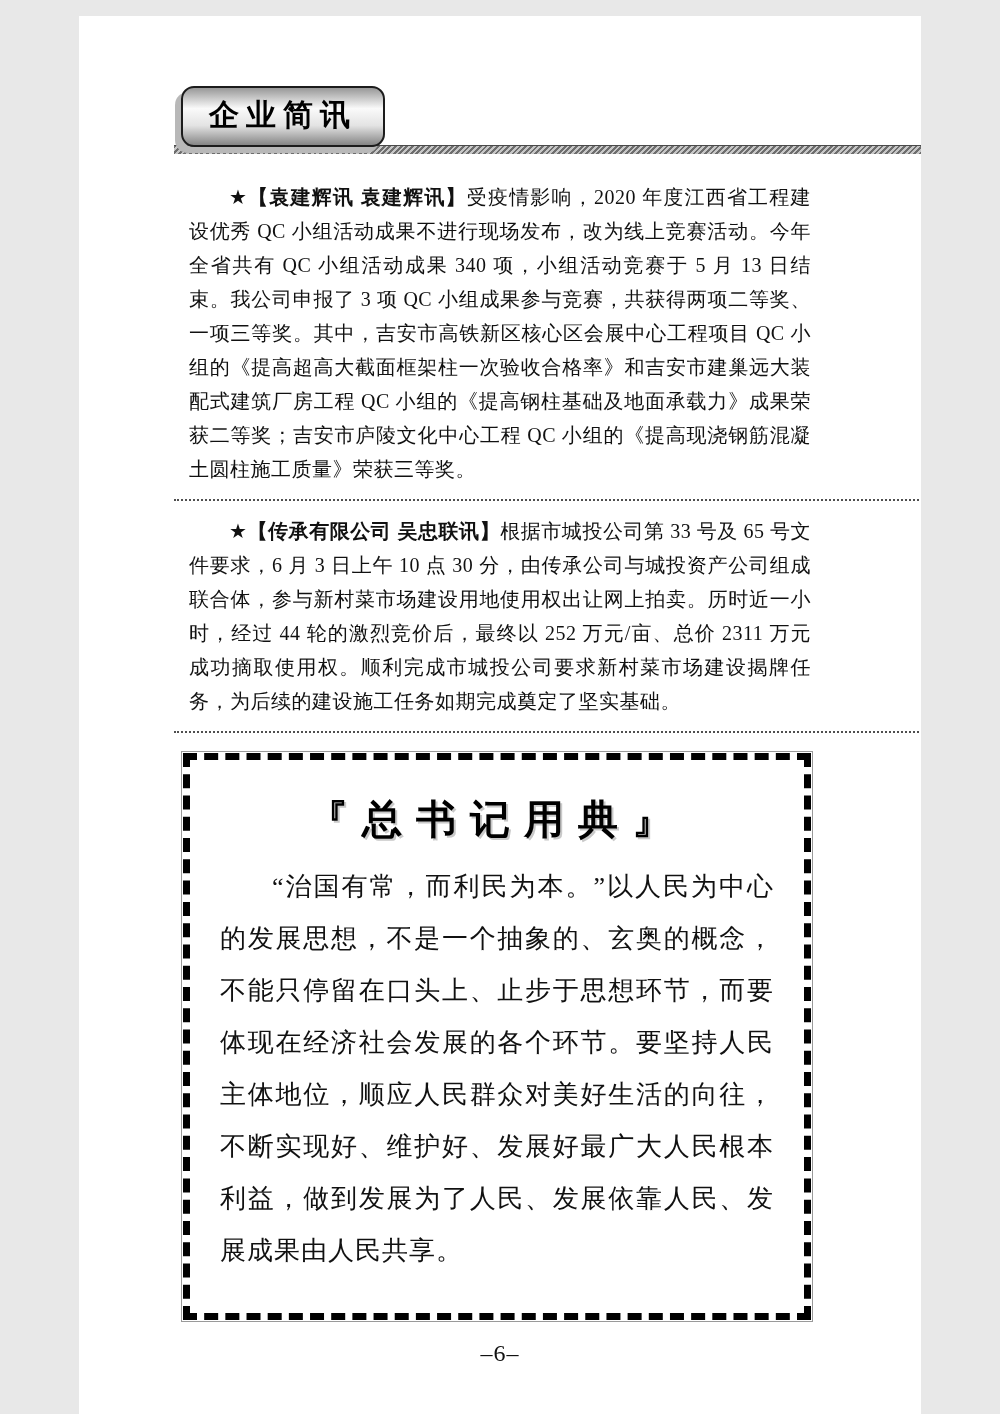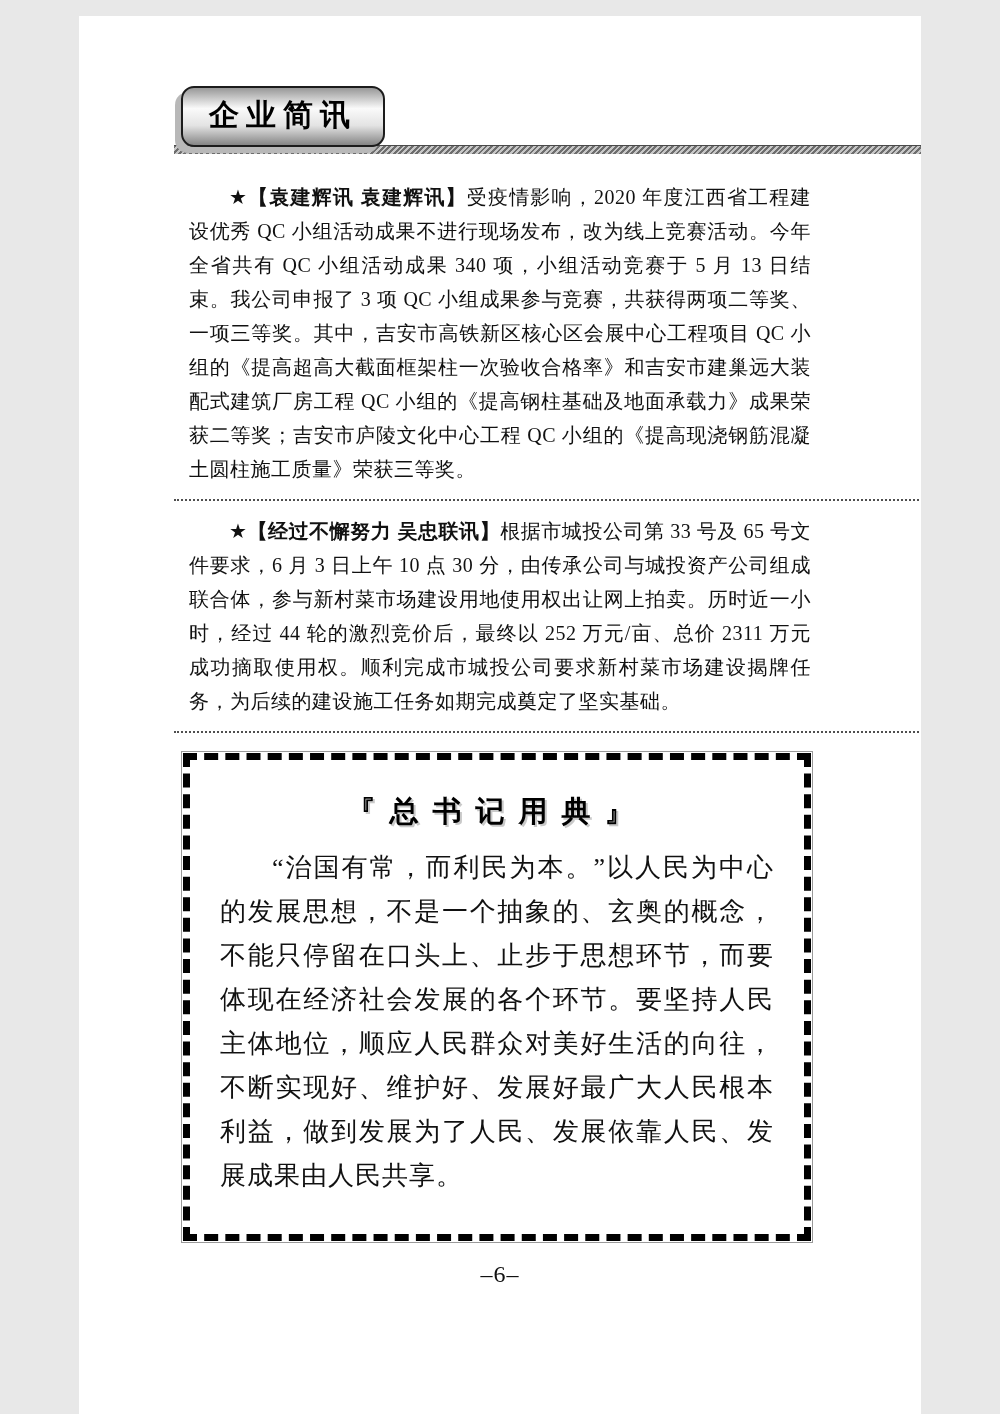--- a/index.html
+++ b/index.html
@@ -40,25 +40,25 @@
     width:820px; margin:13px 0 13px -15px; height:0;
   }
   
   .quote-box {
     margin:20px 0 0 -6px; border:7px dashed #000000;
     outline:1px solid #9a9a9a; outline-offset:1px;
     padding:24px 22px 36px 22px; background:#ffffff; box-sizing:border-box;
   }
   .quote-title {
     margin:8px 0 14px 0; text-align:center;
-    font-size:29px; font-weight:bold; letter-spacing:14px; color:#000;
+    font-size:40px; font-weight:bold; letter-spacing:14px; color:#000;
     text-shadow:2px 2px 0 #c9c9c9;
   }
   .quote-body {
-    margin:0; padding:0 8px; font-size:26px; line-height:44px;
+    margin:0; padding:0 8px; font-size:26px; line-height:52px;
     text-align:justify; text-indent:2em; word-break:break-all;
     letter-spacing:1px;
   }
   
   .page-number {
     text-align:center; font-size:24px; margin-top:20px; letter-spacing:1px;
   }
 </style>
 </head>
 <body>
@@ -70,21 +70,21 @@
     <div class="rule"></div>
   </div>
 
   <p class="news news-1">
     <span class="lead">★【袁建辉讯 袁建辉讯】</span><span>受疫情影响，2020 年度江西省工程建设优秀 QC 小组活动成果不进行现场发布，改为线上竞赛活动。今年全省共有 QC 小组活动成果 340 项，小组活动竞赛于 5 月 13 日结束。我公司申报了 3 项 QC 小组成果参与竞赛，共获得两项二等奖、一项三等奖。其中，吉安市高铁新区核心区会展中心工程项目 QC 小组的《提高超高大截面框架柱一次验收合格率》和吉安市建巢远大装配式建筑厂房工程 QC 小组的《提高钢柱基础及地面承载力》成果荣获二等奖；吉安市庐陵文化中心工程 QC 小组的《提高现浇钢筋混凝土圆柱施工质量》荣获三等奖。</span>
   </p>
 
   <hr class="sep">
 
   <p class="news">
-    <span class="lead">★【经过不懈努力 吴忠联讯】</span><span>根据市城投公司第 33 号及 65 号文件要求，6 月 3 日上午 10 点 30 分，由传承公司与城投资产公司组成联合体，参与新村菜市场建设用地使用权出让网上拍卖。历时近一小时，经过 44 轮的激烈竞价后，最终以 252 万元/亩、总价 2311 万元成功摘取使用权。顺利完成市城投公司要求新村菜市场建设揭牌任务，为后续的建设施工任务如期完成奠定了坚实基础。</span>
+    <span class="lead">★【传承有限公司 吴忠联讯】</span><span>根据市城投公司第 33 号及 65 号文件要求，6 月 3 日上午 10 点 30 分，由传承公司与城投资产公司组成联合体，参与新村菜市场建设用地使用权出让网上拍卖。历时近一小时，经过 44 轮的激烈竞价后，最终以 252 万元/亩、总价 2311 万元成功摘取使用权。顺利完成市城投公司要求新村菜市场建设揭牌任务，为后续的建设施工任务如期完成奠定了坚实基础。</span>
   </p>
 
   <hr class="sep">
 
 
   <div class="quote-box">
     <div class="quote-title">『总书记用典』</div>
     <p class="quote-body">“治国有常，而利民为本。”以人民为中心的发展思想，不是一个抽象的、玄奥的概念，不能只停留在口头上、止步于思想环节，而要体现在经济社会发展的各个环节。要坚持人民主体地位，顺应人民群众对美好生活的向往，不断实现好、维护好、发展好最广大人民根本利益，做到发展为了人民、发展依靠人民、发展成果由人民共享。</p>
   </div>
 

